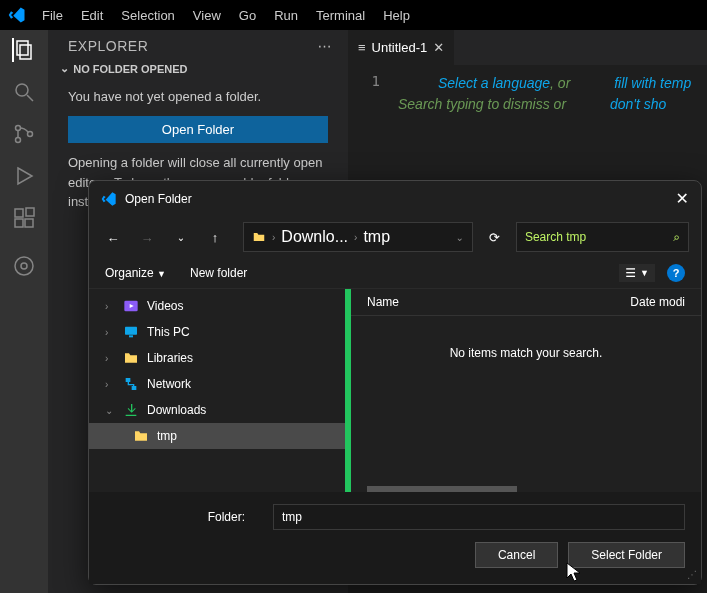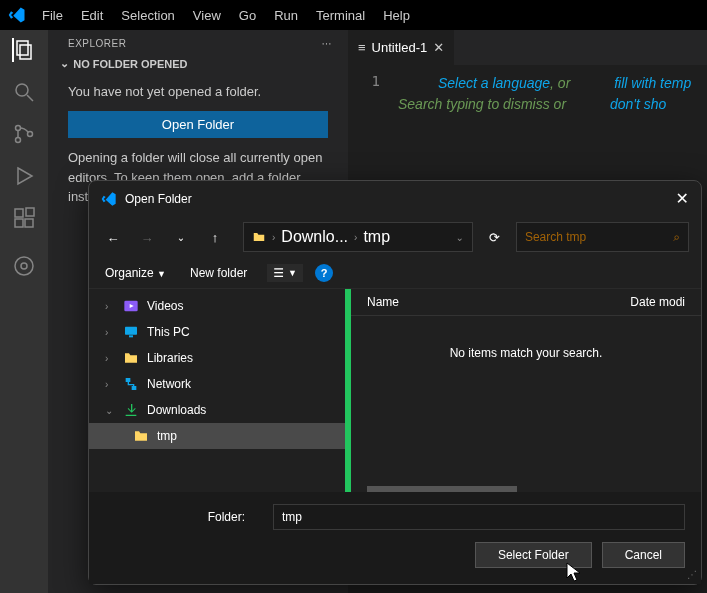--- a/index.html
+++ b/index.html
@@ -6,21 +6,21 @@
 body { background: #1e1e1e; color: #cccccc; width: 707px; height: 593px; overflow: hidden; position: relative; font-size: 13px; }
 .menubar { height: 30px; background: #000000; display: flex; align-items: center; padding: 0 8px; gap: 2px; }
 .menubar .logo { width: 18px; height: 18px; margin-right: 6px; }
 .menubar .menu-item { padding: 4px 8px; color: #cccccc; font-size: 13px; cursor: pointer; }
 .main { display: flex; height: calc(100% - 30px); }
 .activitybar { width: 48px; background: #333333; display: flex; flex-direction: column; align-items: center; padding-top: 8px; gap: 18px; }
 .activitybar .act-icon { width: 24px; height: 24px; color: #858585; cursor: pointer; display: flex; align-items: center; justify-content: center; }
 .activitybar .act-icon.active { color: #ffffff; }
 .activitybar .act-icon.active::before { content: ''; position: absolute; left: 0; width: 2px; height: 24px; background: #fff; }
 .sidebar { width: 300px; background: #252526; display: flex; flex-direction: column; }
-.sidebar-header { display: flex; justify-content: space-between; align-items: flex-start; padding: 8px 16px 4px 20px; color: #bbbbbb; font-size: 10px; letter-spacing: 0.5px; }
+.sidebar-header { display: flex; justify-content: space-between; align-items: flex-start; padding: 8px 16px 4px 20px; color: #bbbbbb; font-size: 14px; letter-spacing: 0.5px; }
 .sidebar-section { padding: 4px 12px; display: flex; align-items: center; gap: 4px; font-size: 11px; font-weight: 600; color: #cccccc; }
 .sidebar-body { padding: 10px 20px; color: #cccccc; font-size: 13px; }
 .open-folder-btn { width: 100%; background: #0e639c; color: #fff; border: none; padding: 6px 0; margin: 12px 0 10px 0; font-size: 13px; cursor: pointer; }
 .sidebar-hint { font-size: 13px; color: #cccccc; line-height: 1.5; }
 .editor { flex: 1; background: #1e1e1e; display: flex; flex-direction: column; }
 .tabs { display: flex; height: 35px; background: #252526; }
 .tab { display: flex; align-items: center; gap: 6px; padding: 0 10px; background: #1e1e1e; color: #ffffff; font-size: 13px; }
 .tab .tab-icon { color: #cccccc; }
 .tab .close-x { color: #cccccc; cursor: pointer; }
 .editor-body { display: flex; padding-top: 8px; }
@@ -31,22 +31,22 @@
 .dlg-title { display: flex; align-items: center; justify-content: space-between; padding: 8px 12px; }
 .dlg-title-left { display: flex; align-items: center; gap: 8px; }
 .dlg-title-text { font-size: 12px; color: #ffffff; }
 .dlg-close { color: #ffffff; cursor: pointer; font-size: 16px; }
 .dlg-nav { display: flex; align-items: center; gap: 10px; padding: 6px 12px; }
 .nav-btn { width: 24px; height: 24px; display: flex; align-items: center; justify-content: center; color: #ffffff; cursor: pointer; }
 .breadcrumb { flex: 0 0 auto; display: flex; align-items: center; background: #191919; border: 1px solid #3a3a3a; height: 30px; padding: 0 8px; gap: 6px; margin-left: 6px; width: 230px; }
 .breadcrumb .crumb { color: #ffffff; font-size: 16px; }
 .breadcrumb .sep { color: #888; font-size: 10px; }
 .refresh-btn { margin: 0 6px; color: #fff; cursor: pointer; }
-.search-box { flex: 1; background: #191919; border: 1px solid #3a3a3a; height: 30px; display: flex; align-items: center; padding: 0 8px; color: #a16207; font-size: 12px; justify-content: space-between; }
-.dlg-toolbar { display: flex; align-items: center; padding: 6px 16px; gap: 20px; font-size: 12px; color: #ffffff; border-bottom: 1px solid #2a2a2a; }
+.search-box { flex: 1; background: #191919; border: 1px solid #3a3a3a; height: 30px; display: flex; align-items: center; padding: 0 8px; color: #bef264; font-size: 12px; justify-content: space-between; }
+.dlg-toolbar { display: flex; align-items: center; padding: 6px 16px; gap: 20px; font-size: 12px; color: #ffffff; border-bottom: 1px solid #2a2a2a; justify-content: space-between; }
 .toolbar-left { display: flex; gap: 24px; }
 .toolbar-right { display: flex; align-items: center; gap: 12px; }
 .view-btn { background: #2a2a2a; padding: 2px 6px; display: flex; align-items: center; gap: 4px; }
 .help-btn { width: 18px; height: 18px; border-radius: 50%; background: #0078d4; color: #fff; display: flex; align-items: center; justify-content: center; font-size: 11px; font-weight: bold; }
 .dlg-body { flex: 1; display: flex; overflow: hidden; }
 .tree { width: 256px; padding: 4px 0; overflow-y: auto; background: #202020; }
 .tree-item { display: flex; align-items: center; gap: 8px; padding: 5px 8px 5px 16px; font-size: 12px; color: #ffffff; cursor: pointer; }
 .tree-item .caret { width: 10px; color: #888; font-size: 10px; }
 .tree-item .ticon { width: 16px; height: 16px; display: flex; align-items: center; justify-content: center; }
 .tree-item.selected { background: #4a4a4a; }
@@ -272,22 +272,22 @@
       <div class="filelist-scroll"></div>
     </div>
   </div>
 
   <div class="dlg-footer">
     <div class="folder-row">
       <span class="folder-label">Folder:</span>
       <input class="folder-input" value="tmp" style="">
     </div>
     <div class="dlg-buttons">
+      <button class="dlg-btn">Cancel</button>
       <button class="dlg-btn">Select Folder</button>
-      <button class="dlg-btn">Cancel</button>
     </div>
   </div>
   <span class="resize-grip">⋰</span>
 </div>
 
 <svg class="cursor" width="16" height="22" viewBox="0 0 16 22">
     <path fill="#fff" stroke="#000" d="M1 1l0 15 4-4 3 7 3-1-3-7 6 0z"></path>
   </svg>
 
 </body></html>

